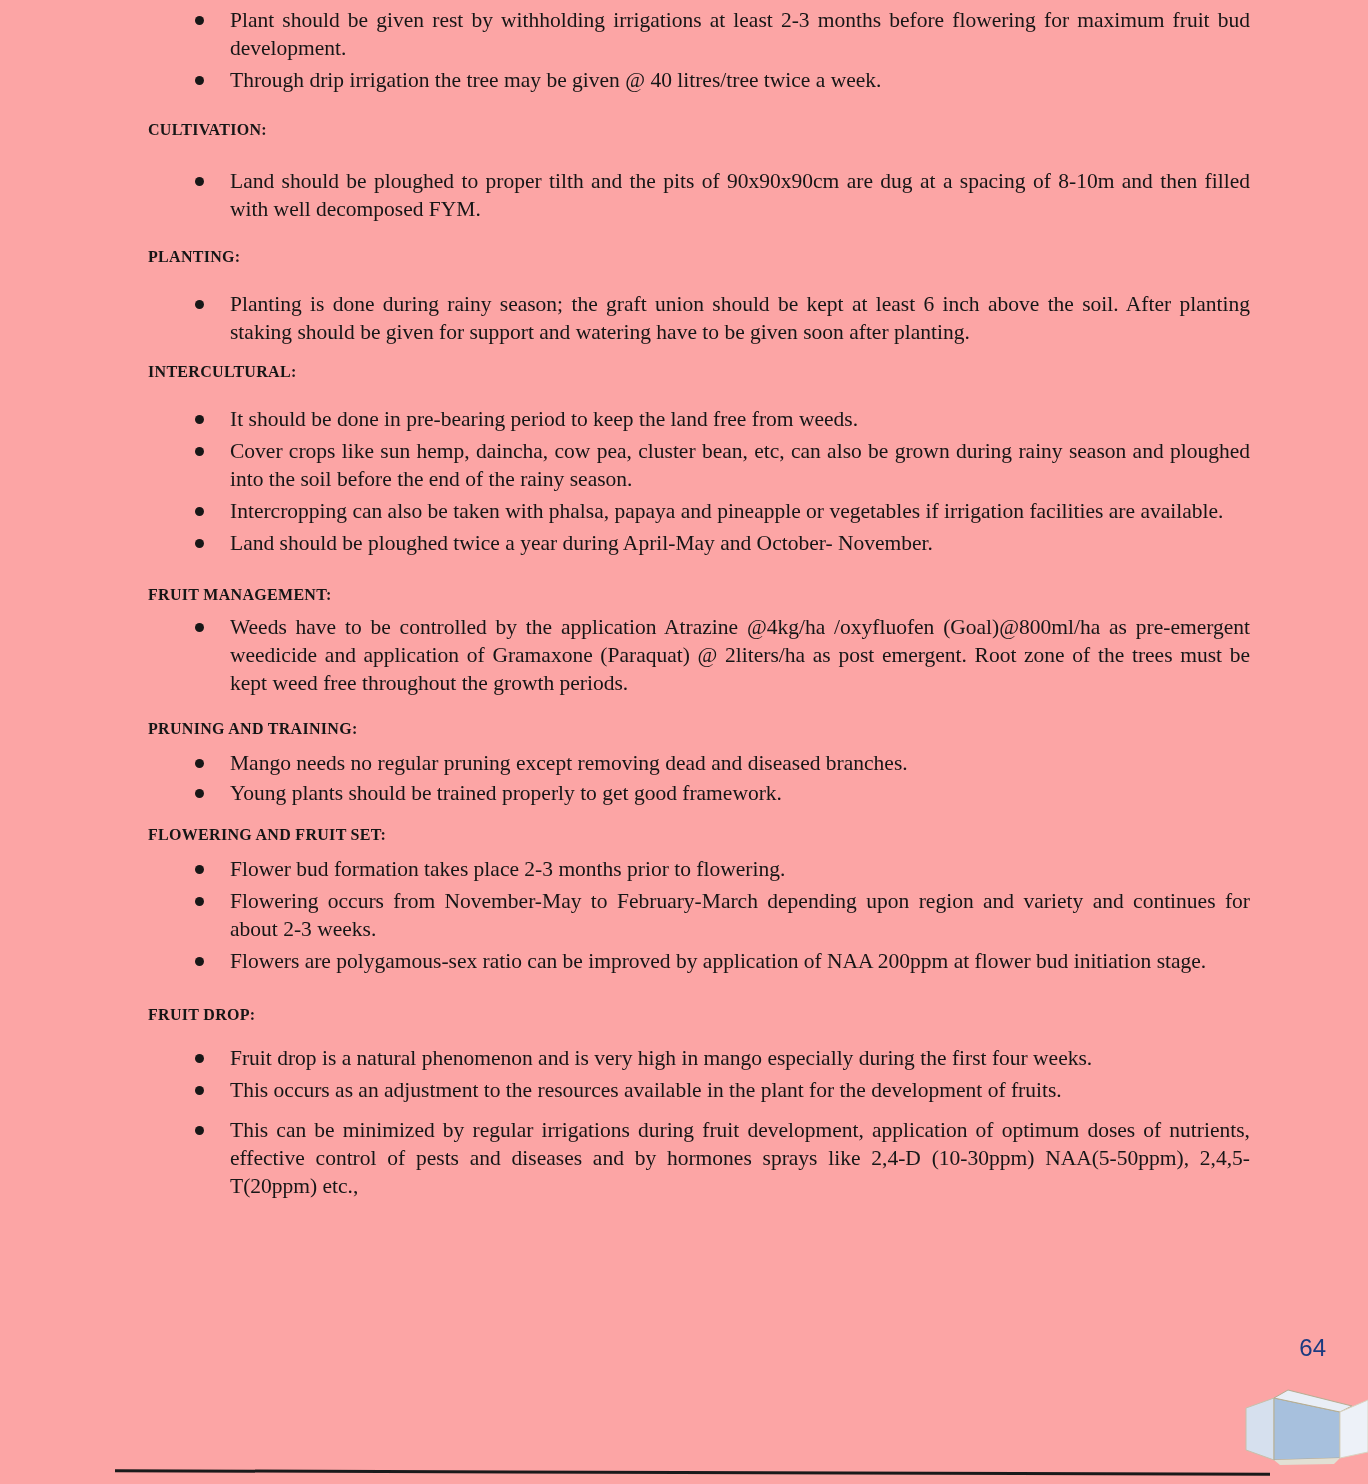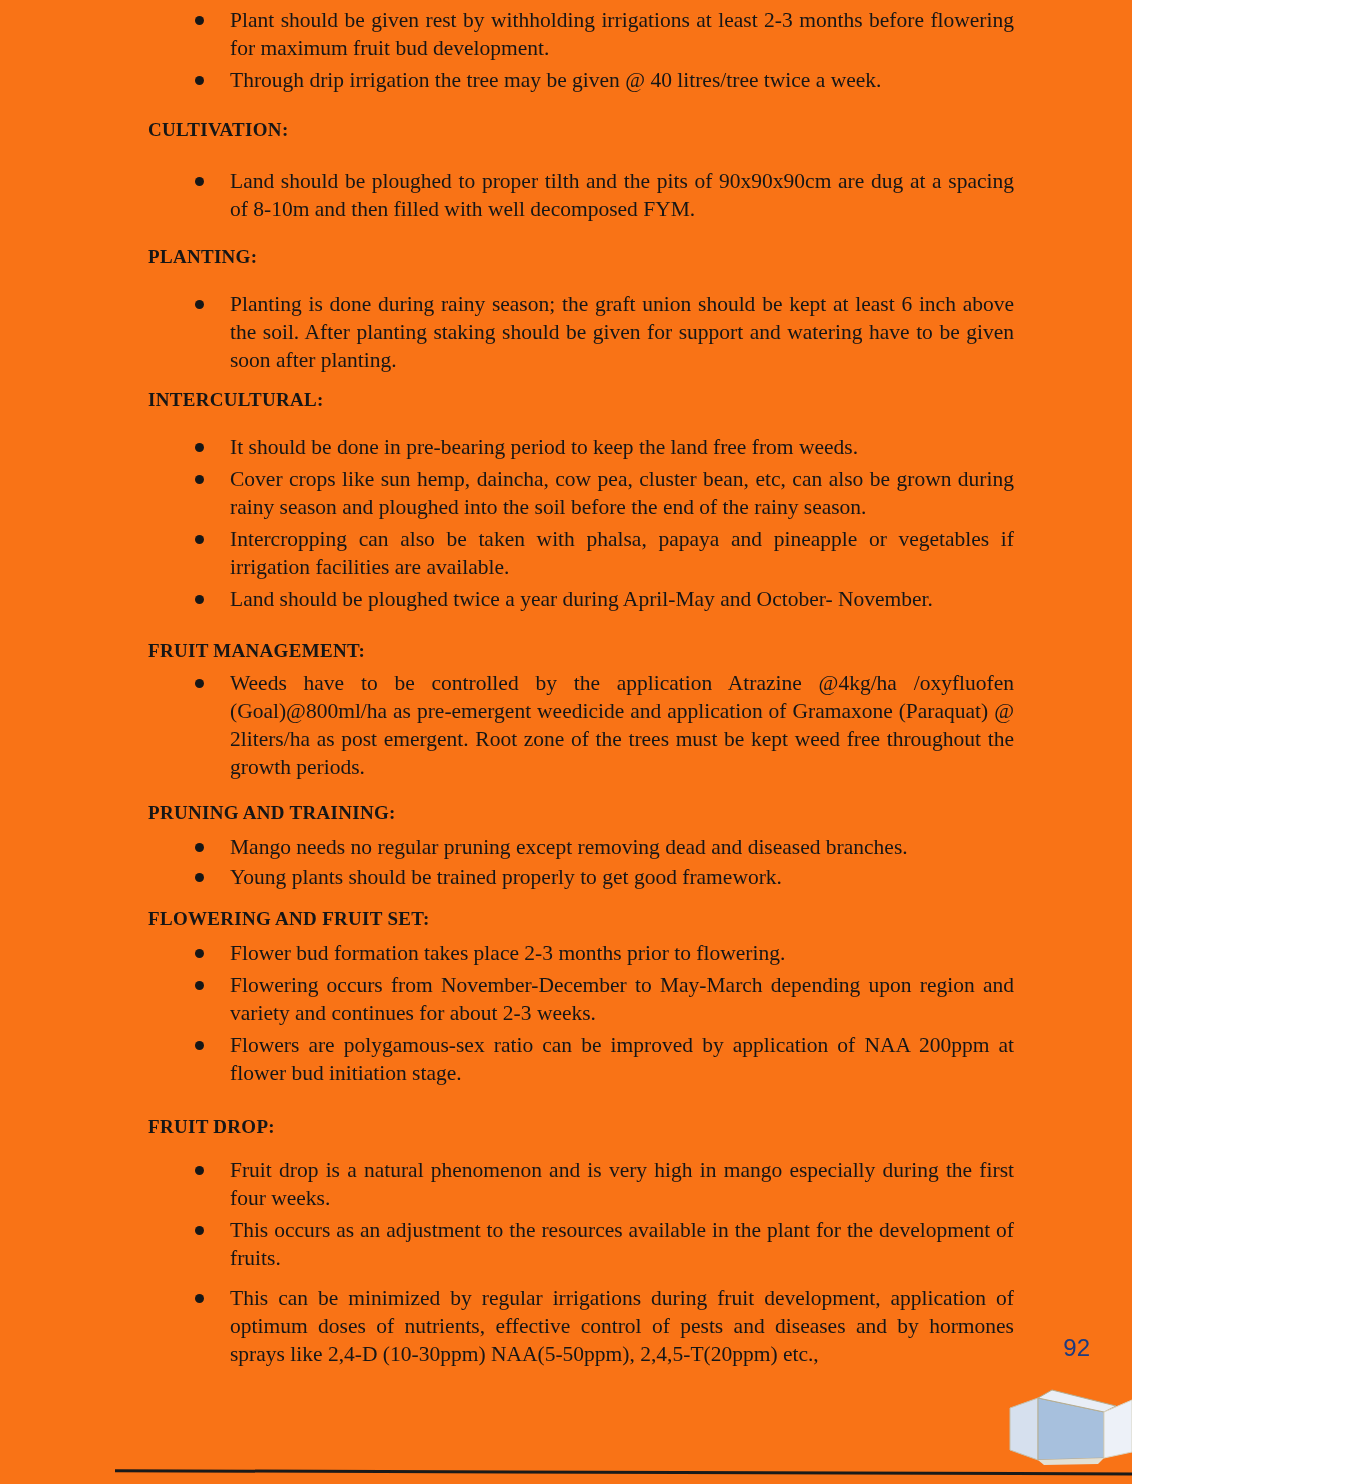--- a/index.html
+++ b/index.html
@@ -1,30 +1,30 @@
 <!DOCTYPE html>
 <html><head>
 <meta charset="utf-8">
 <style>
   html, body { margin: 0; padding: 0; background: #ffffff; }
   .doc-page {
     position: relative;
-    width: 1132px;
+    width: 1368px;
     height: 1484px;
-    background: #f97316;
+    background: #fca5a5;
     font-family: "Liberation Serif", serif;
     color: #161616;
     overflow: hidden;
   }
   .content {
     padding: 6px 118px 0 148px; 
   }
   
   .sec-heading {
-    font-size: 19px;
+    font-size: 16px;
     line-height: 27px;
     font-weight: bold;
     letter-spacing: 0.3px;
     margin: 0;
   }
   .h-cultivation   { margin: 22px 0 24px; }
   .h-planting      { margin: 20px 0 20px; }
   .h-intercultural { margin: 12px 0 20px; }
   .h-weed          { margin: 24px 0 5px;  }
   .h-pruning       { margin: 18px 0 7px;  }
@@ -130,36 +130,36 @@
 
     <h2 class="sec-heading h-pruning">PRUNING AND TRAINING:</h2>
     <ul class="bullets">
       <li>Mango needs no regular pruning except removing dead and diseased branches.</li>
       <li>Young plants should be trained properly to get good framework.</li>
     </ul>
 
     <h2 class="sec-heading h-flowering">FLOWERING AND FRUIT SET:</h2>
     <ul class="bullets spaced">
       <li>Flower bud formation takes place 2-3 months prior to flowering.</li>
-      <li>Flowering occurs from November-December to May-March depending upon region and variety and continues for about 2-3 weeks.</li>
+      <li>Flowering occurs from November-May to February-March depending upon region and variety and continues for about 2-3 weeks.</li>
       <li>Flowers are polygamous-sex ratio can be improved by application of NAA 200ppm at flower bud initiation stage.</li>
     </ul>
 
     <h2 class="sec-heading h-fruitdrop">FRUIT DROP:</h2>
     <ul class="bullets para-gap">
       <li style="margin-bottom:4px;">Fruit drop is a natural phenomenon and is very high in mango especially during the first four weeks.</li>
     </ul>
     <ul class="bullets para-gap">
       <li>This occurs as an adjustment to the resources available in the plant for the development of fruits.</li>
       <li>This can  be minimized by regular irrigations during fruit development, application  of optimum doses of nutrients, effective control  of pests  and  diseases and  by hormones sprays like 2,4-D (10-30ppm) NAA(5-50ppm), 2,4,5-T(20ppm) etc.,</li>
     </ul>
 
   </div>
 
-  <div class="page-number">92</div>
+  <div class="page-number">64</div>
 
   <svg class="corner-graphic" viewBox="0 0 124 82" xmlns="http://www.w3.org/2000/svg" aria-hidden="true">
     <polygon points="2,22 30,12 30,74 2,64" fill="#d6e0ee" stroke="#c6c0ab" stroke-width="1"></polygon>
     <polygon points="30,12 96,26 96,72 30,74" fill="#a7c0dd" stroke="#b5ad92" stroke-width="1"></polygon>
     <polygon points="30,12 44,4 108,20 96,26" fill="#e9eef6" stroke="#b5ad92" stroke-width="1"></polygon>
     <polygon points="96,26 124,14 124,66 96,72" fill="#edf1f8" stroke="#d9d4c2" stroke-width="1"></polygon>
     <polygon points="30,74 96,72 90,78 36,79" fill="#e3e0d4"></polygon>
   </svg>
 
   <div class="bottom-rule"></div>

